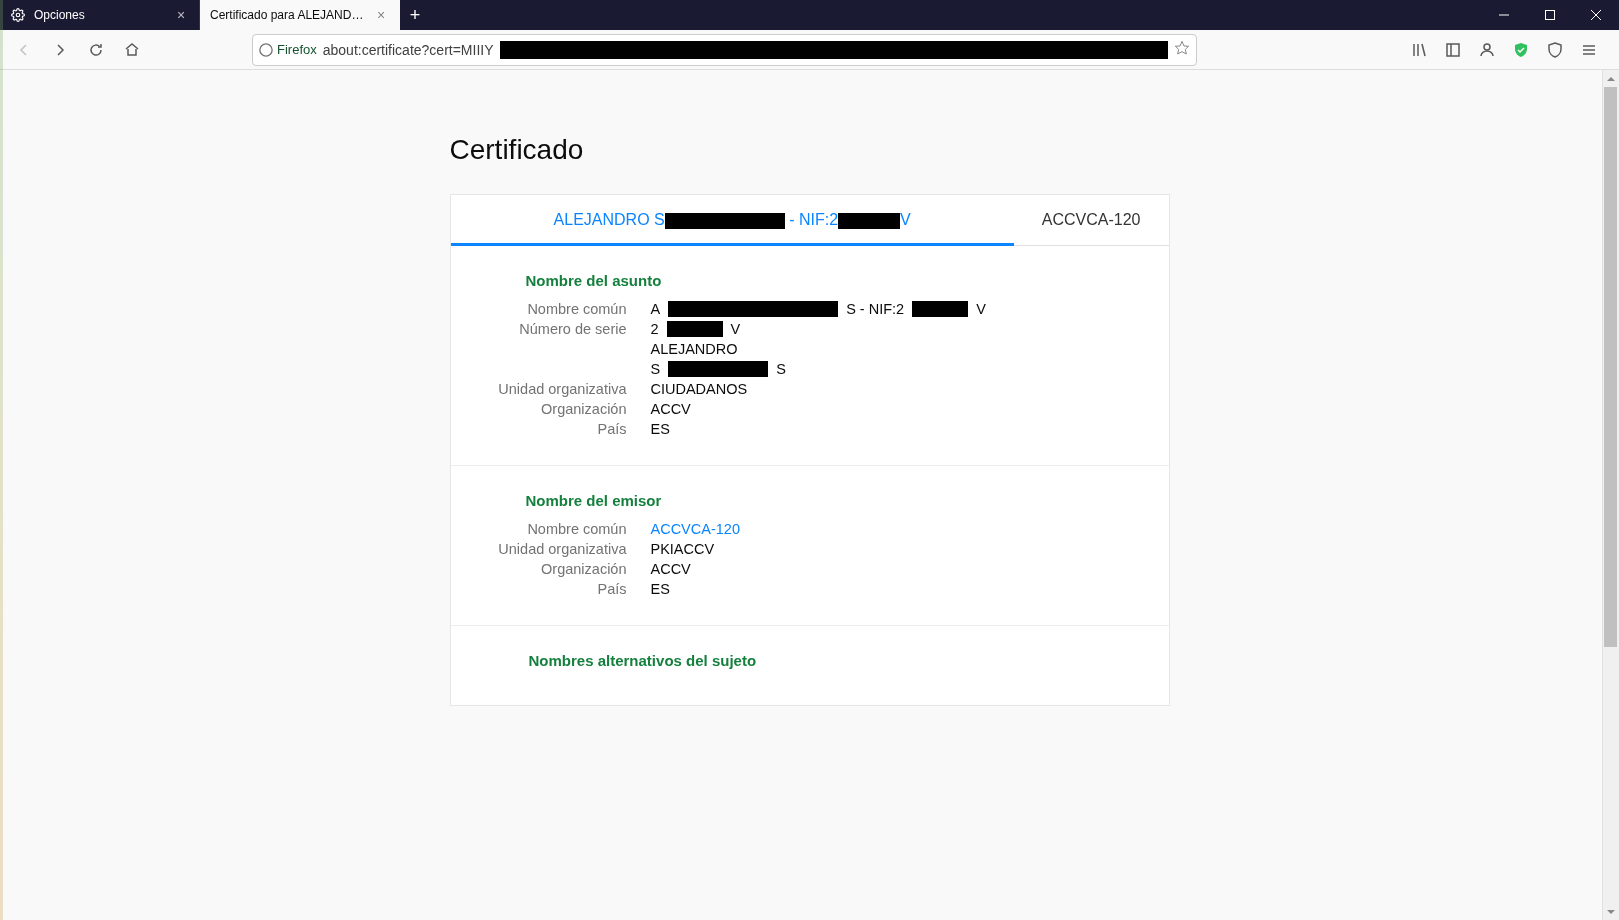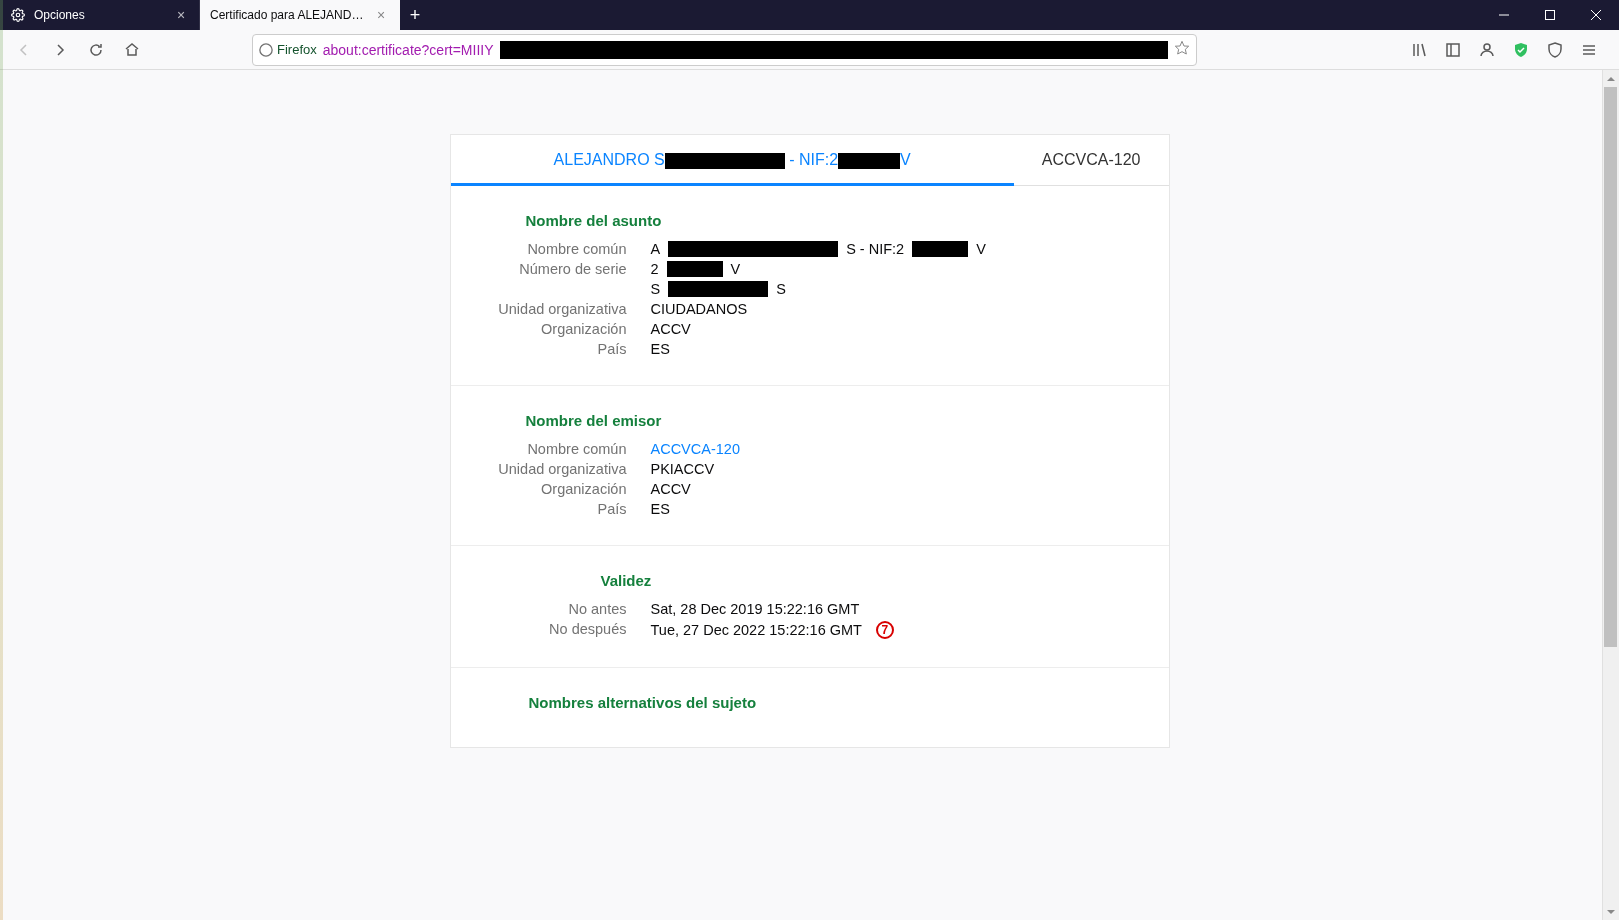--- a/index.html
+++ b/index.html
@@ -114,21 +114,21 @@
       </svg>
     </div>
 
   <div class="urlbar">
     <span class="identity">
       <svg width="14" height="14" viewBox="0 0 16 16">
           <circle cx="8" cy="8" r="7" fill="none" stroke="#737373" stroke-width="1.5"></circle>
         </svg>
       <span>Firefox</span>
     </span>
-    <span style="font-size:14px;color:#a21caf;white-space:nowrap">about:certificate?cert=MIIIY</span>
+    <span style="font-size:14px;color:#404040;white-space:nowrap">about:certificate?cert=MIIIY</span>
     <span class="url-redact"></span>
     <span class="star">
       <svg width="16" height="16" viewBox="0 0 24 24" fill="none" stroke="#888" stroke-width="1.5">
           <polygon points="12 2 15 9 22 9.3 17 14 18.5 21 12 17.5 5.5 21 7 14 2 9.3 9 9"></polygon>
         </svg>
     </span>
   </div>
 
   <div class="toolbar-right">
     <div class="nav-btn">
@@ -166,20 +166,21 @@
           <line x1="2" y1="4" x2="14" y2="4"></line>
           <line x1="2" y1="8" x2="14" y2="8"></line>
           <line x1="2" y1="12" x2="14" y2="12"></line>
         </svg>
       </div>
   </div>
 </div>
 
 <div class="content">
   <div class="page">
+    <h1 class="page-title">Certificado</h1>
     <div class="card">
       <div class="cert-tabs">
         <div class="cert-tab active wide">
           <span>ALEJANDRO S</span><span class="redact" style="width:120px"></span><span> - NIF:2</span><span class="redact" style="width:62px"></span><span>V</span>
         </div>
         <div class="cert-tab">ACCVCA-120</div>
       </div>
 
       <div class="section">
         <div class="section-title">Nombre del asunto</div>
@@ -196,20 +197,24 @@
         <div class="row">
             <div class="label">Número de serie</div>
           <div class="value">
               <span>2</span>
               <span class="redact" style="width:56px"></span>
               <span>V</span>
             </div>
         </div>
         <div class="row">
             <div class="label"></div>
+            <div class="value">ALEJANDRO</div>
+          </div>
+        <div class="row">
+            <div class="label"></div>
           <div class="value">
               <span>S</span>
               <span class="redact" style="width:100px"></span>
               <span>S</span>
             </div>
         </div>
         <div class="row">
             <div class="label">Unidad organizativa</div>
             <div class="value">CIUDADANOS</div>
           </div>
@@ -236,34 +241,20 @@
         <div class="row">
             <div class="label">Organización</div>
             <div class="value">ACCV</div>
           </div>
         <div class="row">
             <div class="label">País</div>
             <div class="value">ES</div>
           </div>
       </div>
 
-      <div class="section">
-        <div class="section-title" style="margin-left:150px">Validez</div>
-        <div class="row">
-            <div class="label">No antes</div>
-            <div class="value">Sat, 28 Dec 2019 15:22:16 GMT</div>
-          </div>
-        <div class="row">
-            <div class="label">No después</div>
-          <div class="value">
-            <span>Tue, 27 Dec 2022 15:22:16 GMT</span>
-            <span class="circled">7</span>
-          </div>
-        </div>
-      </div>
 
       <div class="section" style="border-bottom:none">
         <div class="section-title" style="margin-left:78px">Nombres alternativos del sujeto</div>
       </div>
 
     </div>
   </div>
 
   <div class="scrollbar-track">
     <div class="scrollbar-arrow up">

